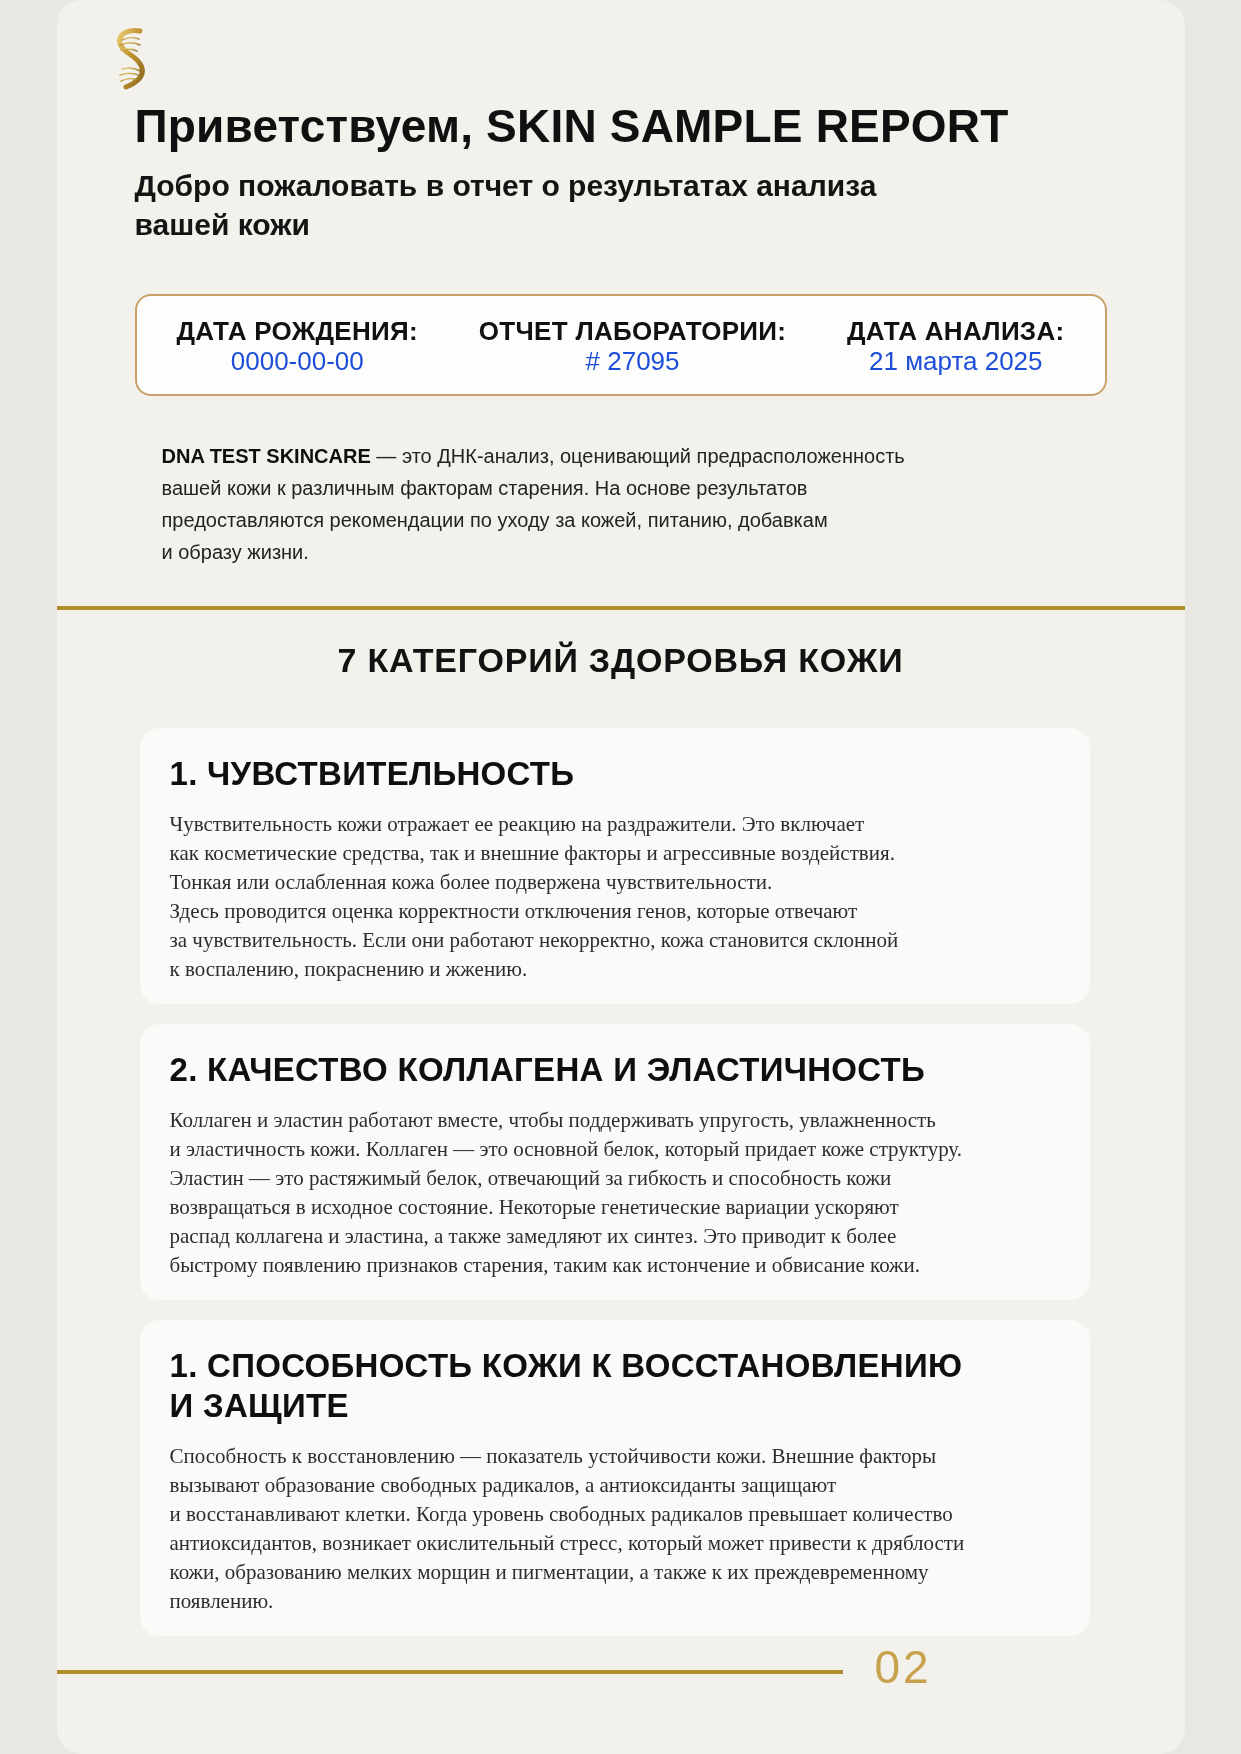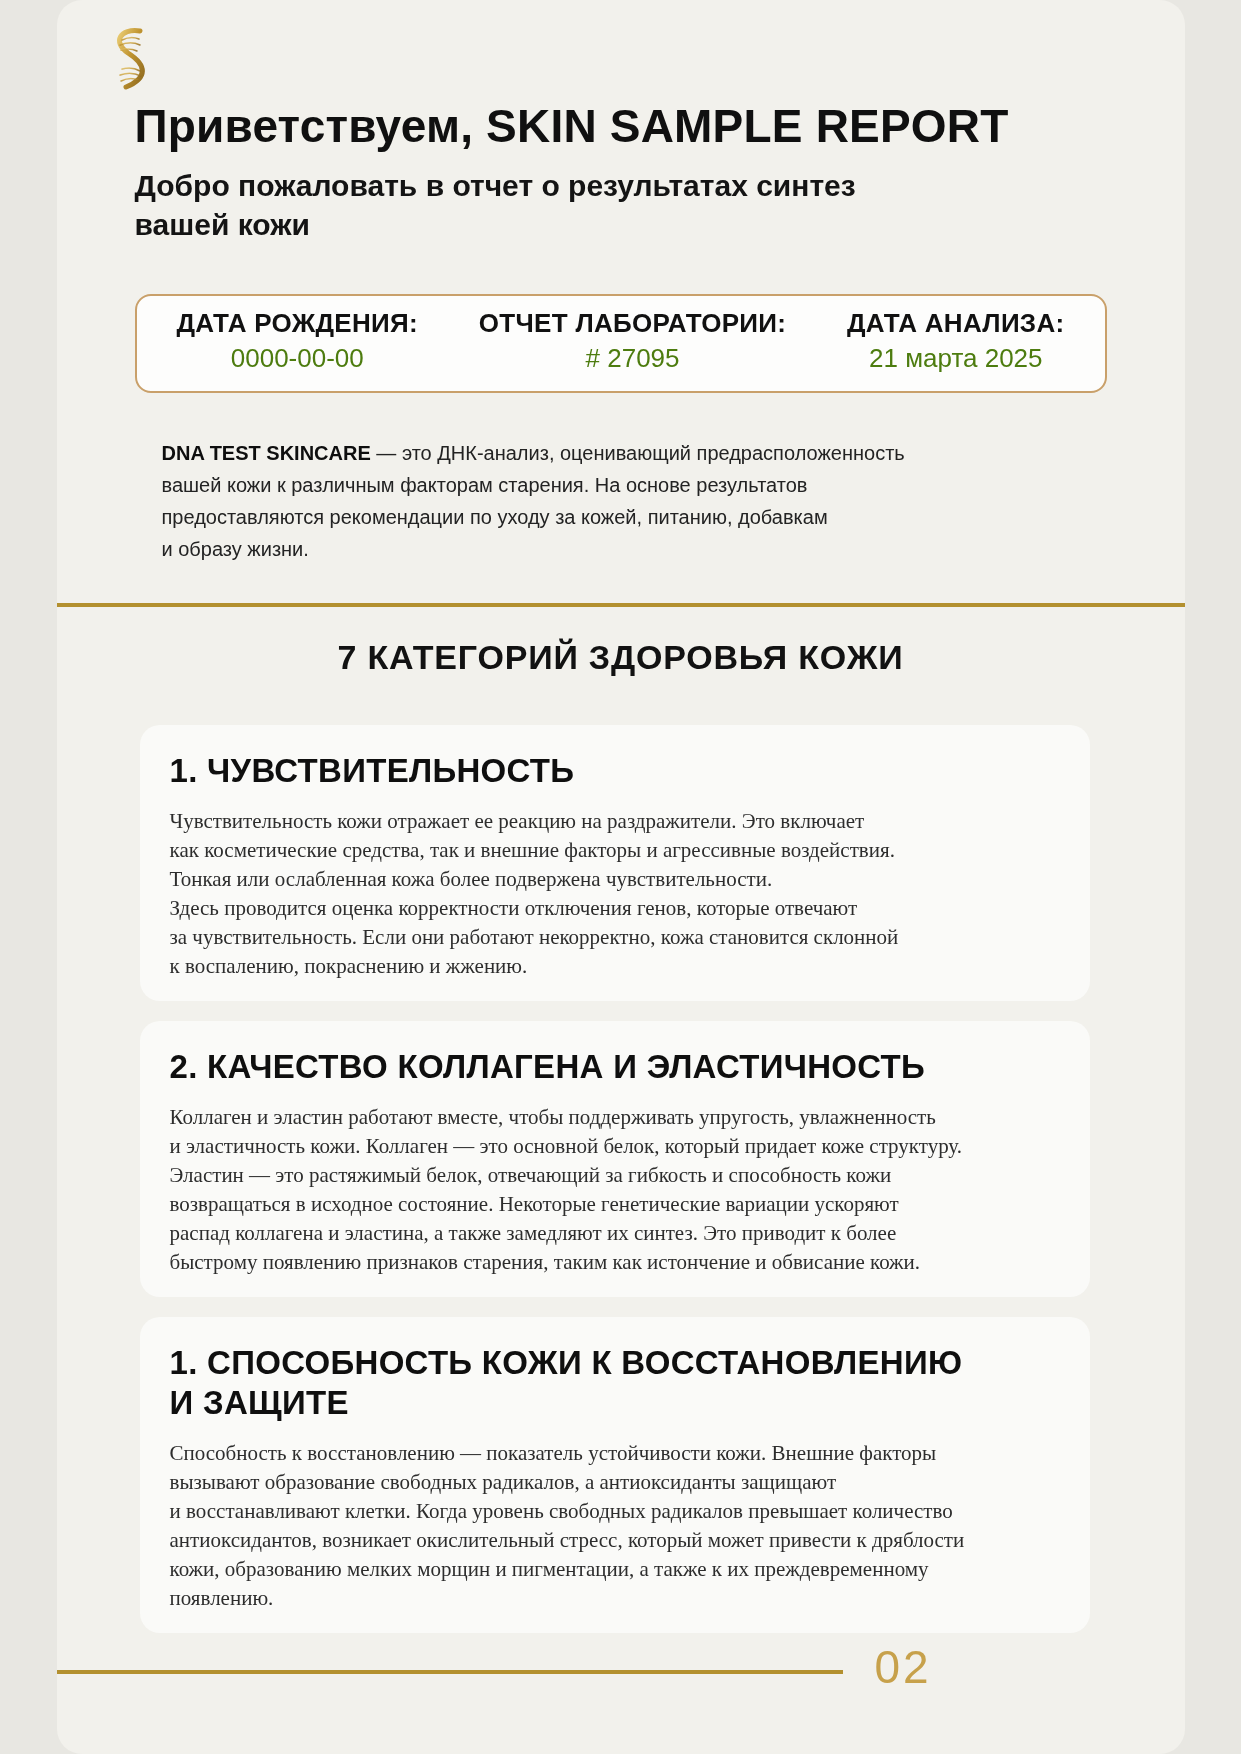--- a/index.html
+++ b/index.html
@@ -33,25 +33,25 @@
     color:#141414;
   }
 
   
   .info-box{
     margin-top:50px;
     background:#fdfdfc;
     border:2px solid #c9a06a;
     border-radius:16px;
     display:flex; justify-content:space-between; align-items:flex-start;
-    padding:12px 40px 18px;
+    padding:20px 40px 18px;
   }
   .info-field{ text-align:center; }
   .info-label{ font-size:26px; font-weight:bold; line-height:30px; letter-spacing:0.3px; color:#111; }
-  .info-value{ margin-top:5px; font-size:26px; line-height:30px; color:#4d7c0f; }
+  .info-value{ font-size:26px; line-height:30px; color:#1d4ed8; }
 
   
   .intro{
     margin:44px 0 8px 27px;
     width:930px;
     font-size:20px; line-height:32px; color:#232323;
   }
   .intro b{ font-weight:bold; color:#0e0e0e; }
 
   
@@ -116,21 +116,21 @@
           <path d="M18,49 C26,46 33,47 39,50"></path>
           <path d="M19,55 C25,52 31,52 36,54"></path>
         </g>
       </svg>
     </span>
   </div>
 
   <div class="content">
     <h1 class="page-title">Приветствуем, SKIN SAMPLE REPORT</h1>
 
-    <h2 class="page-subtitle preline">Добро пожаловать в отчет о результатах синтез
+    <h2 class="page-subtitle preline">Добро пожаловать в отчет о результатах анализа
 вашей кожи</h2>
 
     <div class="info-box">
       <div class="info-field">
         <div class="info-label">ДАТА РОЖДЕНИЯ:</div>
         <div class="info-value">0000-00-00</div>
       </div>
       <div class="info-field">
         <div class="info-label">ОТЧЕТ ЛАБОРАТОРИИ:</div>
         <div class="info-value"># 27095</div>

